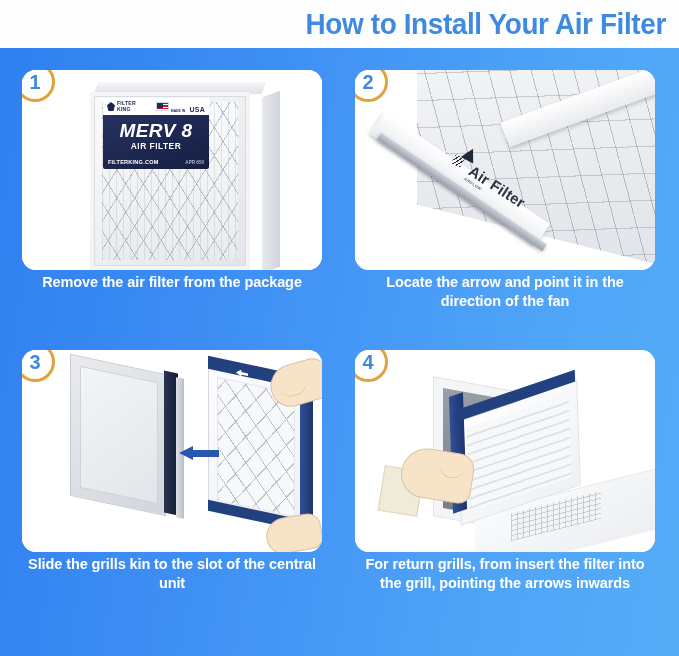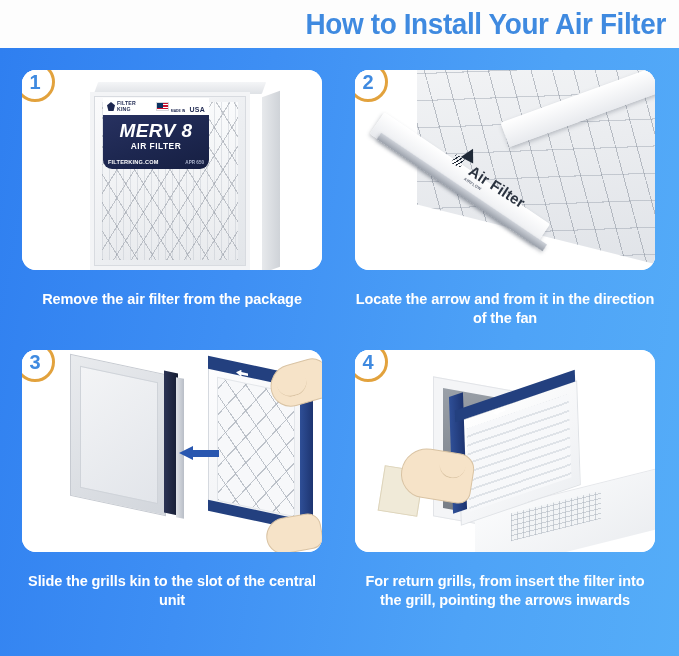--- a/index.html
+++ b/index.html
@@ -90,21 +90,21 @@
     display: flex;
     align-items: center;
     justify-content: center;
     font-size: 20px;
     font-weight: bold;
     color: #3f8ae0;
     z-index: 12;
   }
 
   .caption {
-    margin-top: 20px;
+    margin-top: 3px;
     width: 300px;
     text-align: center;
     color: #ffffff;
     font-size: 14.5px;
     font-weight: bold;
     line-height: 1.33;
     letter-spacing: -0.1px;
   }
 
   
@@ -155,21 +155,21 @@
     width: 18px; height: 176px;
     background: linear-gradient(90deg,#e7e9ec,#cfd3d8);
     transform: skewY(-20deg);
   }
   .label {
     position: absolute;
     left: 13px; top: 16px;
     width: 106px;
     height: 71px;
     background: linear-gradient(160deg,#2b3566 0%,#1d2750 60%,#161f42 100%);
-    border-radius: 9px;
+    border-radius: 2px;
     z-index: 5;
     color: #ffffff;
   }
   .label-top {
     position: absolute;
     left: 0; top: 0;
     width: 106px; height: 17px;
     background: #ffffff;
     display: flex;
     align-items: center;
@@ -665,21 +665,21 @@
             <div class="frame-bar fb-edge"></div>
             <div class="airflow-ticks"></div>
             <div class="airflow-arrow"></div>
             <div class="airfilter-rot">
               <span>Air Filter</span>
               <small>AIRFLOW</small>
             </div>
           </div>
           <div class="badge">2</div>
         </div>
-        <div class="caption">Locate the arrow and from it in the direction of the fan</div>
+        <div class="caption">Locate the arrow and point it in the direction of the fan</div>
       </div>
 
       <div class="step step-3">
         <div class="card">
           <div class="illus3">
             <div class="unit-body"></div>
             <div class="unit-inner"></div>
             <div class="unit-dark"></div>
             <div class="unit-lip"></div>
             <div class="newfilter">

